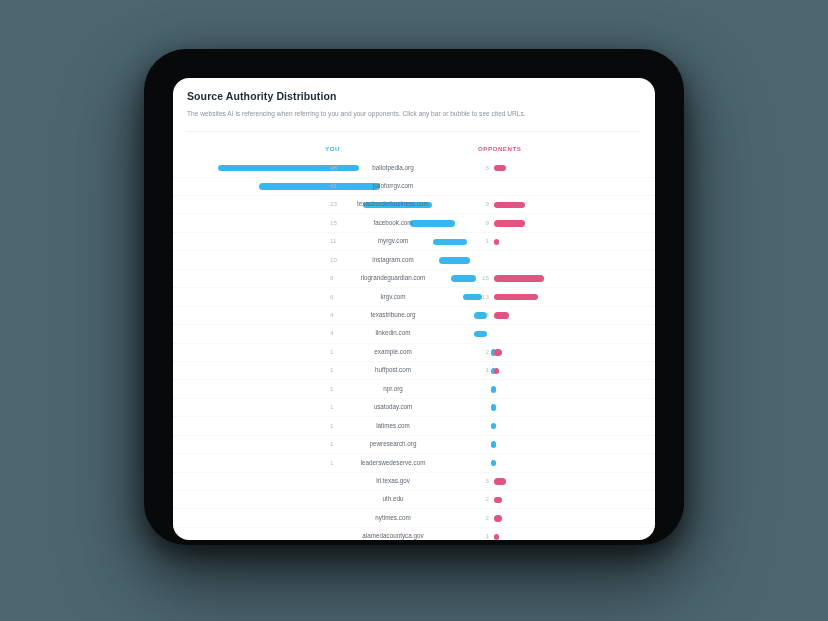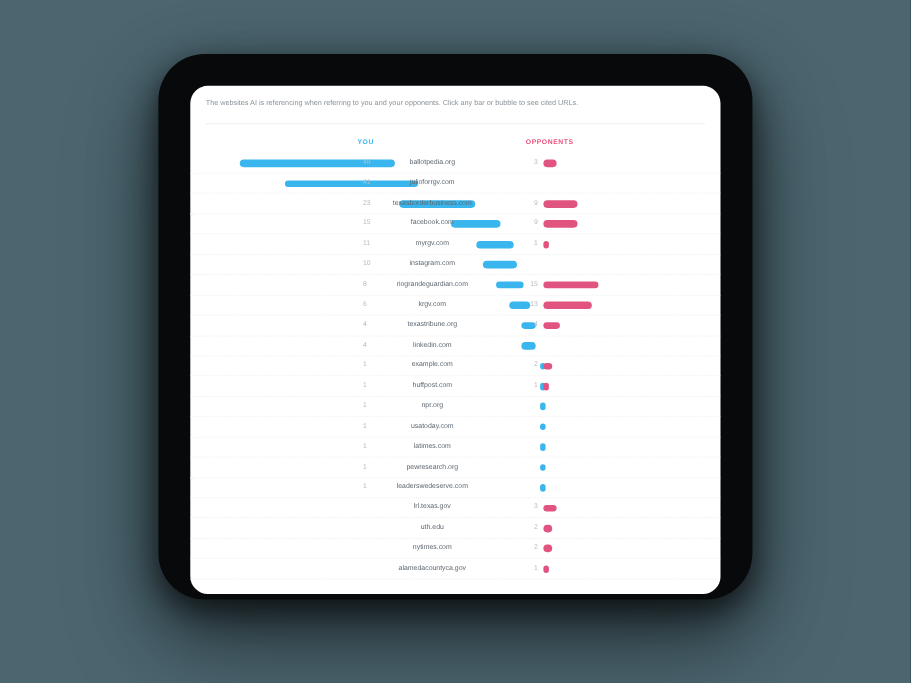--- a/index.html
+++ b/index.html
@@ -147,20 +147,21 @@
   }
 </style>
 </head>
 <body>
 
 <div id="device-frame"></div>
 
 <div id="card">
 
   <div id="card-header">
+    <div id="chart-title">Source Authority Distribution</div>
     <div id="chart-subtitle">The websites AI is referencing when referring to you and your opponents. Click any bar or bubble to see cited URLs.</div>
     <div id="header-divider"></div>
   </div>
 
   <div id="legend-row">
     <span class="legend-label" id="legend-you">YOU</span>
     <span class="legend-label" id="legend-opp">OPPONENTS</span>
   </div>
 
   <div id="rows">

